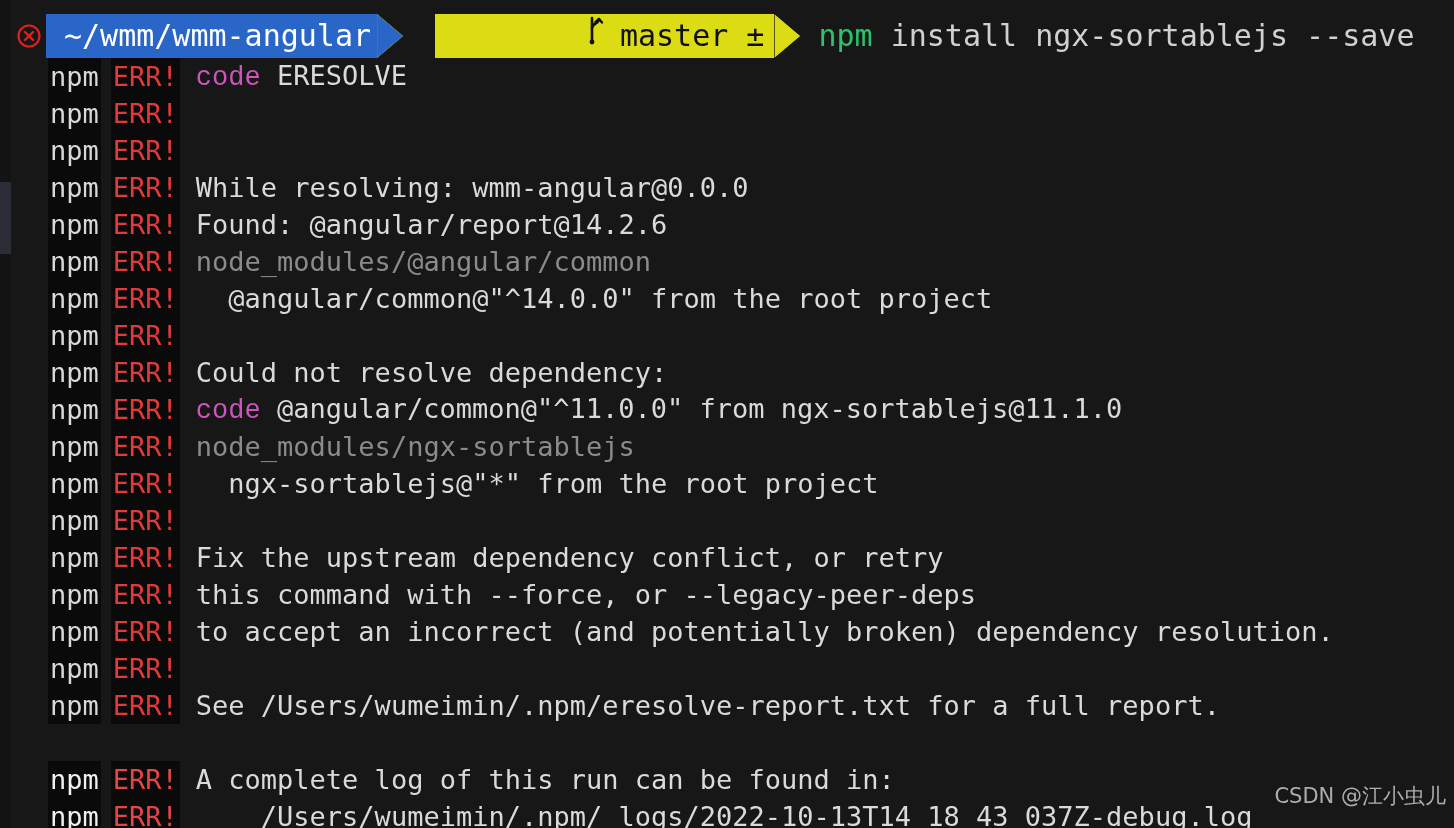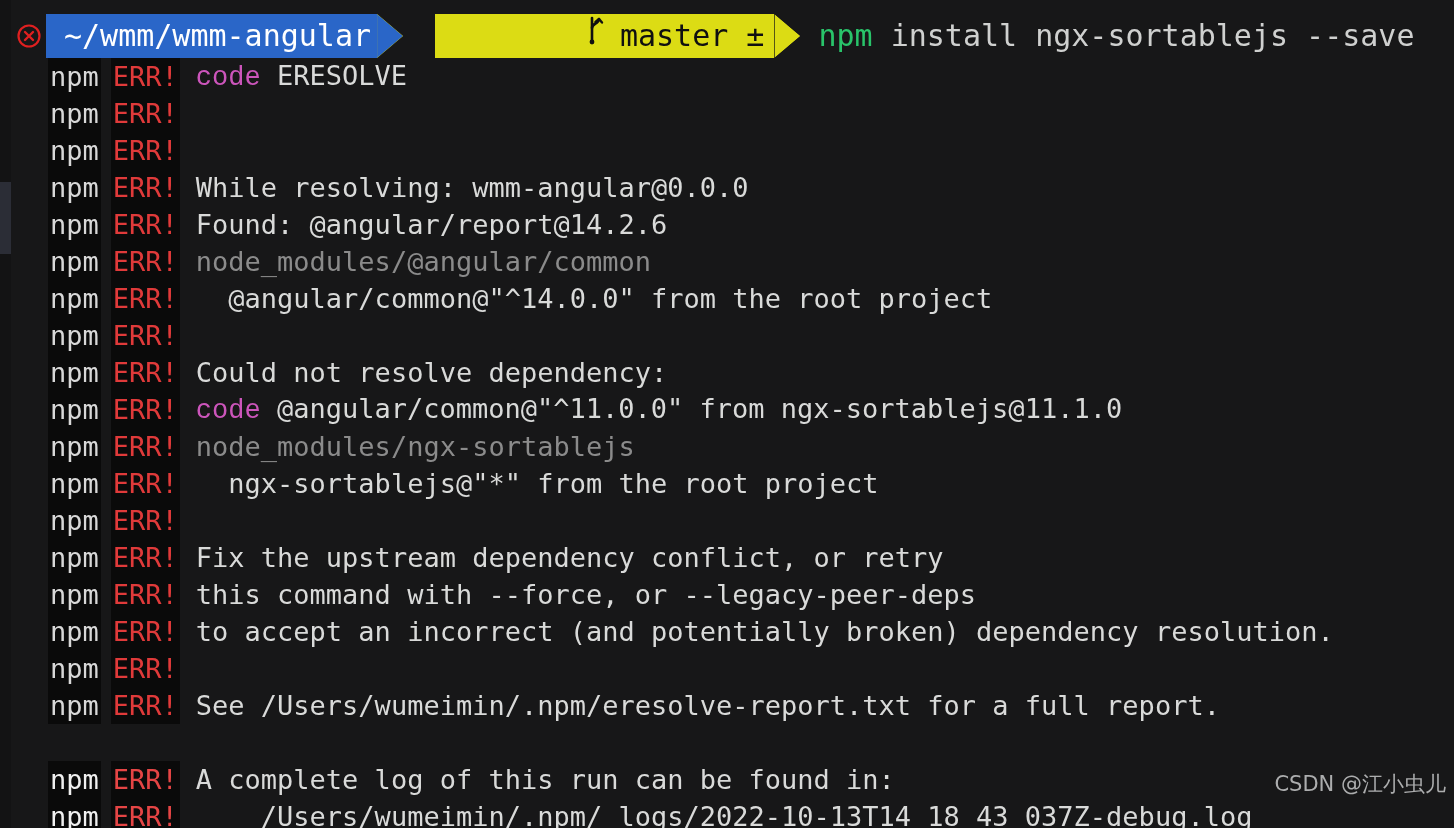--- a/index.html
+++ b/index.html
@@ -160,21 +160,21 @@
   .msg .white { color: #d9dad9; }
 
   
   .line.bright .tag-npm { color: #f0f0f0; }
   .line.bright .tag-err { color: #e54545; }
 
   
   .watermark {
     position: absolute;
     right: 8px;
-    bottom: 30px;
+    bottom: 18px;
     color: #b9babb;
     font-size: 21px;
     font-family: "DejaVu Sans", "Liberation Sans", sans-serif;
     white-space: pre;
     opacity: .92;
   }
 </style>
 </head>
 <body>
 

